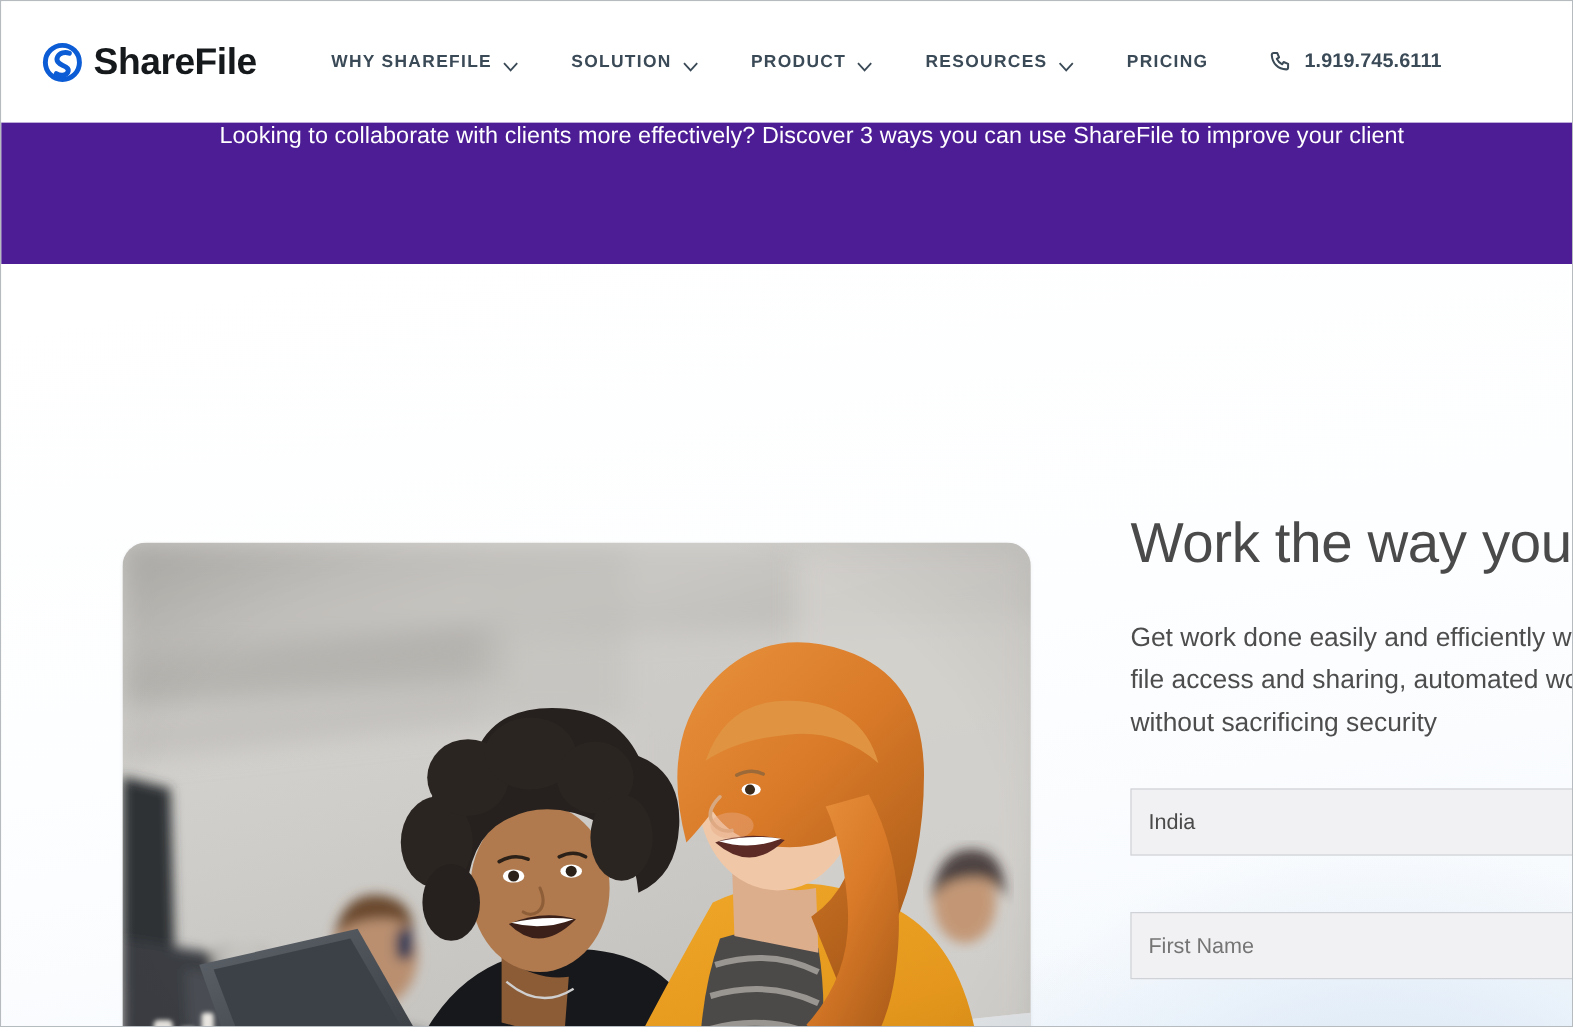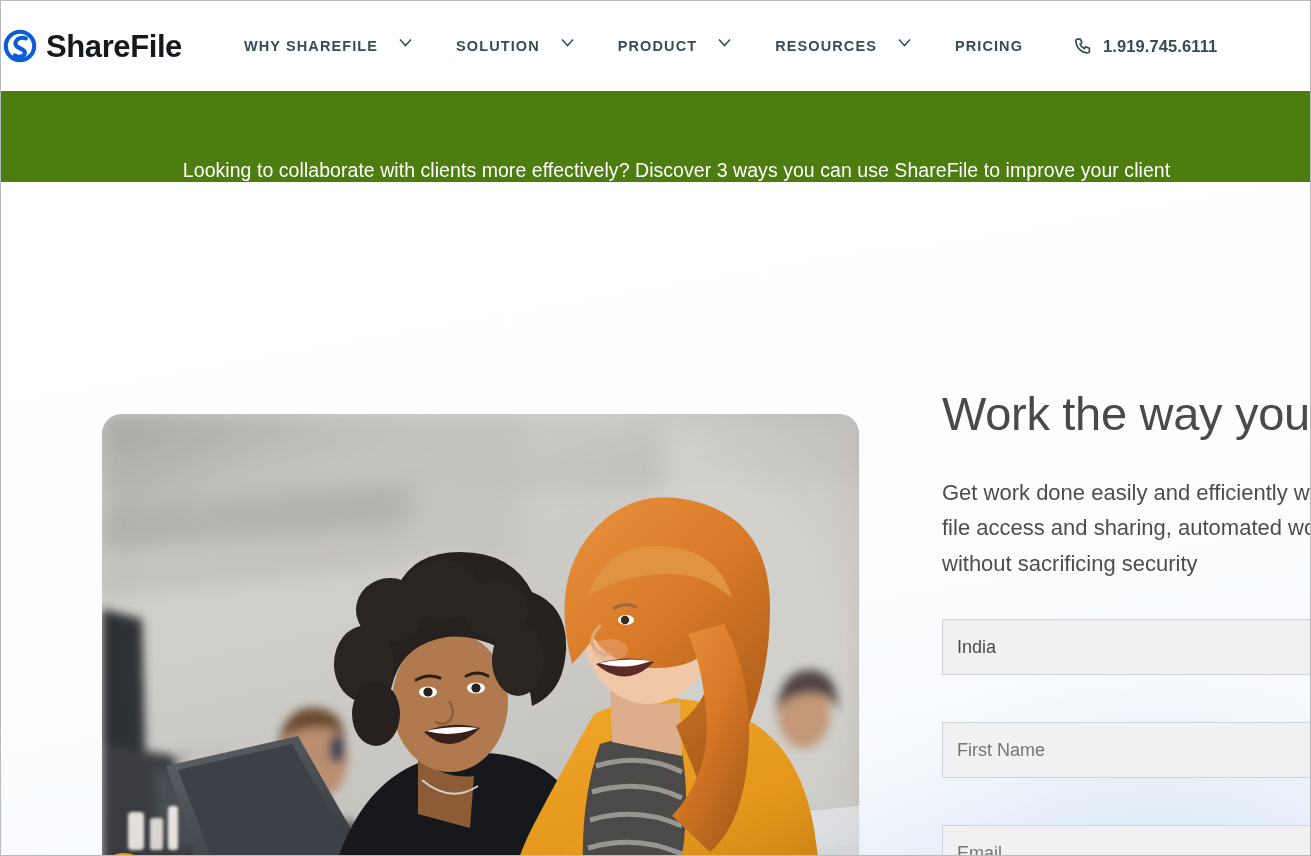--- a/index.html
+++ b/index.html
@@ -18,25 +18,25 @@
     height: 856px;
     border: 1px solid #b6bbbf;
     border-bottom-color: #b6bbbf;
     background: #ffffff;
     overflow: hidden;
   }
 
   
   .site-header {
     position: relative;
-    height: 90px;
+    height: 101px;
     background: #ffffff;
     display: flex;
     align-items: center;
-    padding-left: 2px;
+    padding-left: 34px;
     z-index: 5;
   }
 
   .logo-wrap {
     display: flex;
     align-items: center;
     gap: 9px;
     margin-right: 40px;
     text-decoration: none;
   }
@@ -52,22 +52,22 @@
     white-space: nowrap;
   }
 
   .main-nav {
     display: flex;
     align-items: center;
   }
 
   .nav-item {
     display: flex;
-    align-items: flex-start;
-    gap: 21px;
+    align-items: flex-end;
+    gap: 9px;
     padding: 0 22px;
     cursor: pointer;
     white-space: nowrap;
   }
 
   .nav-label {
     font-size: 14.5px;
     font-weight: 700;
     letter-spacing: 1.1px;
     color: #3b4a57;
@@ -89,24 +89,24 @@
 
   .phone-number {
     font-size: 16.5px;
     font-weight: 700;
     color: #3b4a57;
     letter-spacing: 0.1px;
   }
 
   
   .announcement {
-    height: 91px;
-    background: #4d7c0f;
-    display: flex;
-    align-items: flex-end;
+    height: 118px;
+    background: #4c1d95;
+    display: flex;
+    align-items: flex-start;
     justify-content: center;
     overflow: hidden;
     position: relative;
     z-index: 4;
   }
 
   .announcement-text {
     color: #ffffff;
     font-size: 19.5px;
     font-weight: 500;

